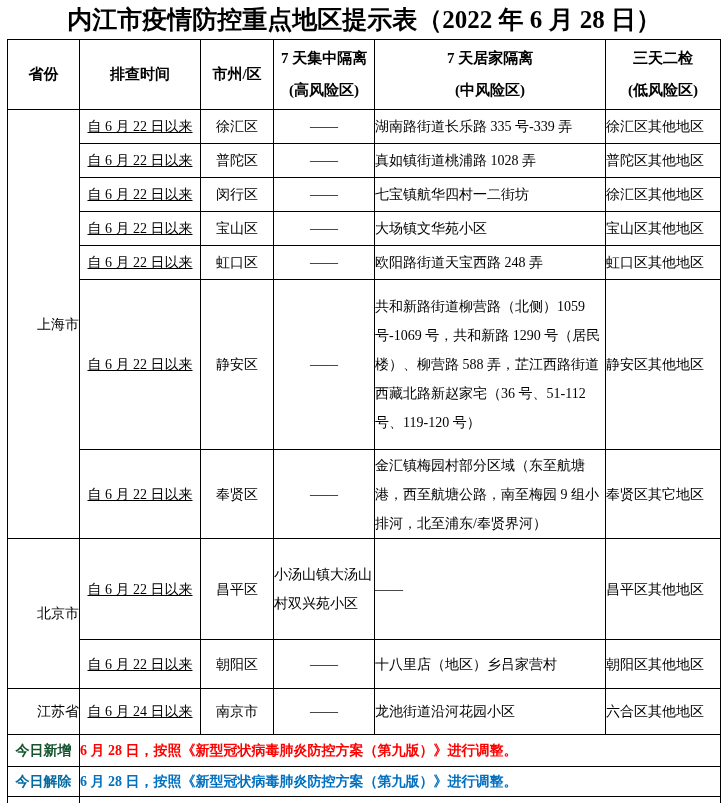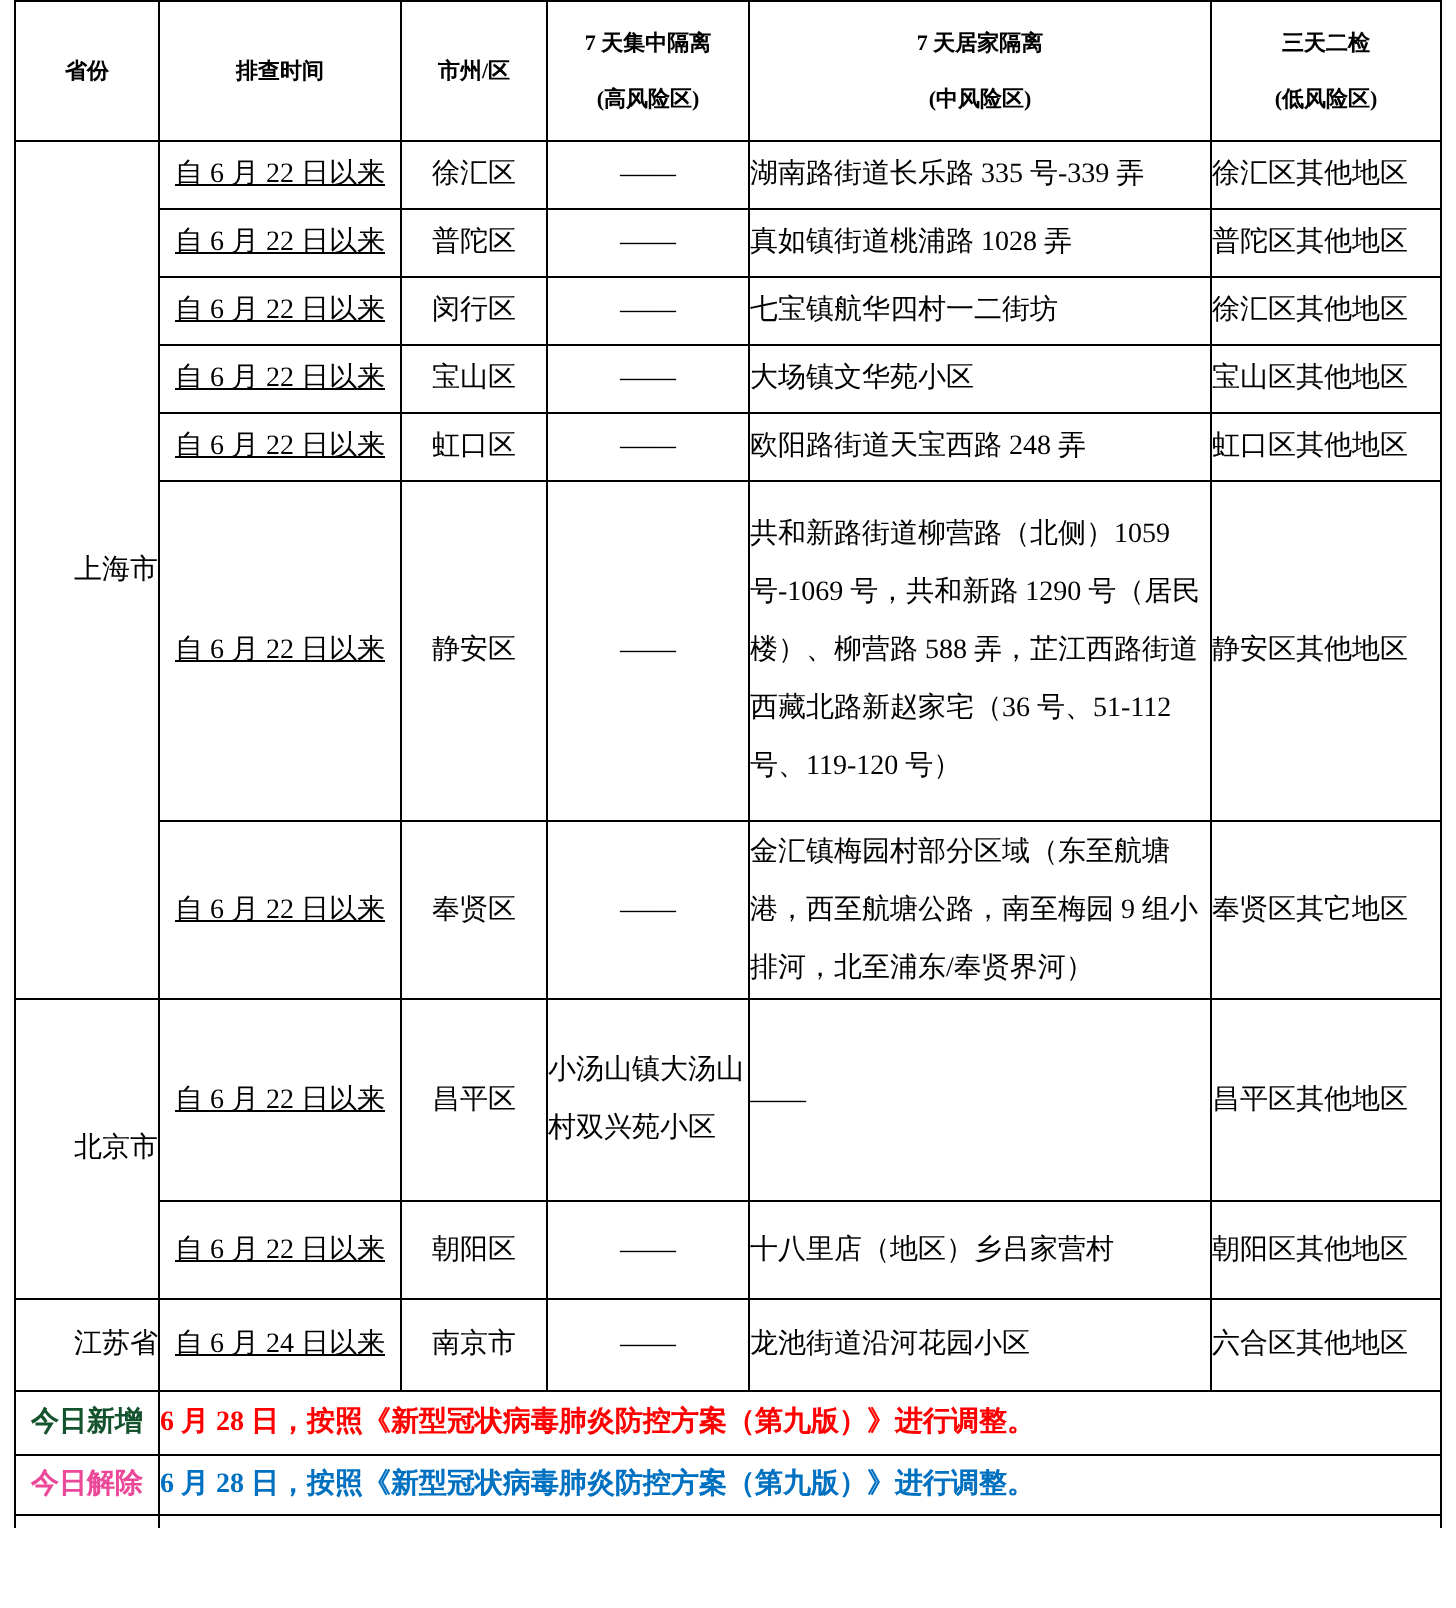--- a/index.html
+++ b/index.html
@@ -26,21 +26,21 @@
   }
   .risk-table th, .risk-table td {
     border: 1px solid #000;
     overflow: hidden;
     vertical-align: middle;
     padding: 0;
   }
 
   
   .risk-table thead tr { height: 70px; }
-  .risk-table th { font-size: 11px; font-weight: bold; text-align: center; }
+  .risk-table th { font-size: 15px; font-weight: bold; text-align: center; }
   .hdr-wrap { display: flex; flex-direction: column; justify-content: center; gap: 13px; }
   .hdr-sub { font-weight: bold; }
 
   
   .risk-table td { font-size: 14px; line-height: 29px; }
   .c-province { text-align: right; font-size: 15px; }
   .c-time     { text-align: center; padding-left: 4px; padding-right: 2px; white-space: nowrap; text-decoration: underline; }
   .c-district { text-align: center; font-size: 15px; }
   .c-high     { text-align: left; padding-left: 4px; padding-right: 2px; }
   .c-high.dash{ text-align: center; padding: 0; }
@@ -51,20 +51,21 @@
   .note-label { text-align: center; font-size: 15px; font-weight: bold; white-space: nowrap; }
   .note-text  { text-align: left; font-size: 15px; font-weight: bold; padding-left: 5px; white-space: nowrap; }
 
   
   .partial-row td { border-bottom: none; height: 6px; line-height: 0; }
 </style>
 </head>
 <body>
 
 <div class="page">
+  <div class="doc-title">内江市疫情防控重点地区提示表（2022 年 6 月 28 日）</div>
   <table class="risk-table">
     <colgroup>
       <col style="width:72px">
         <col style="width:121px">
         <col style="width:73px">
       <col style="width:101px">
         <col style="width:231px">
         <col style="width:115px">
     </colgroup>
     <thead>
@@ -176,21 +177,21 @@
           <td class="c-district">南京市</td>
           <td class="c-high dash">——</td>
           <td class="c-medium">龙池街道沿河花园小区</td>
           <td class="c-low">六合区其他地区</td>
         </tr>
         <tr style="height: 32px;">
           <td class="note-label" style="color: #14532d;">今日新增</td>
           <td class="note-text" colspan="5" style="color: rgb(255, 0, 0);">6 月 28 日，按照《新型冠状病毒肺炎防控方案（第九版）》进行调整。</td>
         </tr>
         <tr style="height: 30px;">
-          <td class="note-label" style="color: #ec4899;">今日解除</td>
+          <td class="note-label" style="color: #0369a1;">今日解除</td>
           <td class="note-text" colspan="5" style="color: rgb(0, 112, 192);">6 月 28 日，按照《新型冠状病毒肺炎防控方案（第九版）》进行调整。</td>
         </tr>
         <tr class="partial-row">
           <td></td>
           <td colspan="5"></td>
         </tr>
       </tbody>
   </table>
 </div>
 

